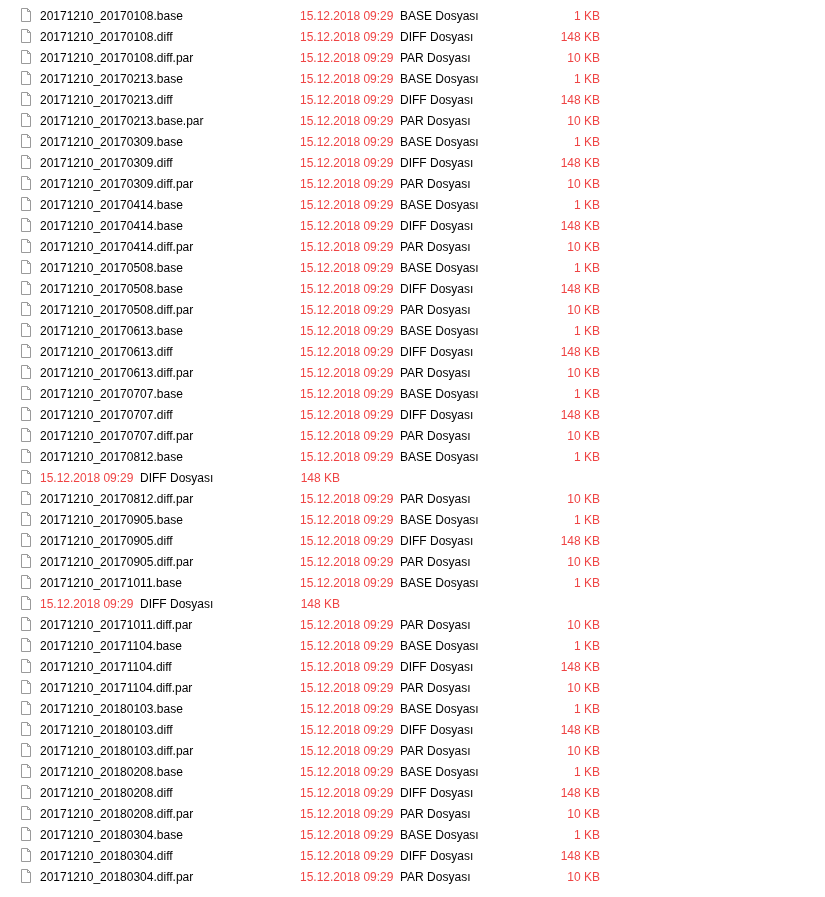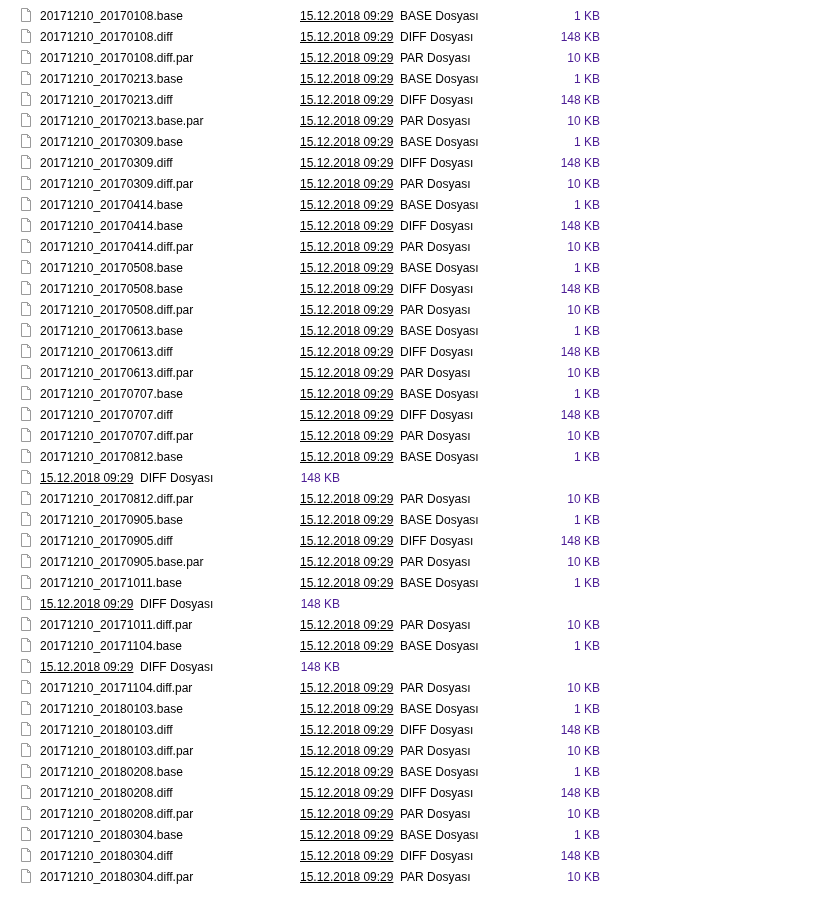--- a/index.html
+++ b/index.html
@@ -30,33 +30,32 @@
   }
   .col-name {
     flex: 0 0 260px;
     white-space: nowrap;
     overflow: hidden;
     text-overflow: ellipsis;
   }
   .col-date {
     flex: 0 0 100px;
     white-space: nowrap;
-    color: #000000;
-    text-decoration: underline;
+    color: #ef4444;
   }
   .col-type {
     flex: 0 0 130px;
     white-space: nowrap;
     color: #000;
   }
   .col-size {
     flex: 0 0 70px;
     text-align: right;
     white-space: nowrap;
-    color: #4c1d95;
+    color: #ef4444;
   }
 </style>
 </head>
 <body>
 
 <div class="file-list" id="file-list">
   <div class="row">
     <span class="icon">
       <svg width="16" height="16" viewBox="0 0 16 16">
         <path d="M3.5 1.5 h6 l3 3 v10 h-9 z" fill="#ffffff" stroke="#9a9a9a" stroke-width="1"></path>
@@ -393,21 +392,21 @@
     <span class="col-size">148 KB</span>
   </div>
 
   <div class="row">
     <span class="icon">
       <svg width="16" height="16" viewBox="0 0 16 16">
         <path d="M3.5 1.5 h6 l3 3 v10 h-9 z" fill="#ffffff" stroke="#9a9a9a" stroke-width="1"></path>
         <path d="M9.5 1.5 v3 h3" fill="none" stroke="#9a9a9a" stroke-width="1"></path>
       </svg>
     </span>
-    <span class="col-name">20171210_20170905.base.par</span>
+    <span class="col-name">20171210_20170905.diff.par</span>
     <span class="col-date">15.12.2018 09:29</span>
     <span class="col-type">PAR Dosyası</span>
     <span class="col-size">10 KB</span>
   </div>
 
   <div class="row">
     <span class="icon">
       <svg width="16" height="16" viewBox="0 0 16 16">
         <path d="M3.5 1.5 h6 l3 3 v10 h-9 z" fill="#ffffff" stroke="#9a9a9a" stroke-width="1"></path>
         <path d="M9.5 1.5 v3 h3" fill="none" stroke="#9a9a9a" stroke-width="1"></path>
@@ -457,20 +456,21 @@
     <span class="col-size">1 KB</span>
   </div>
 
   <div class="row">
     <span class="icon">
       <svg width="16" height="16" viewBox="0 0 16 16">
         <path d="M3.5 1.5 h6 l3 3 v10 h-9 z" fill="#ffffff" stroke="#9a9a9a" stroke-width="1"></path>
         <path d="M9.5 1.5 v3 h3" fill="none" stroke="#9a9a9a" stroke-width="1"></path>
       </svg>
     </span>
+    <span class="col-name">20171210_20171104.diff</span>
     <span class="col-date">15.12.2018 09:29</span>
     <span class="col-type">DIFF Dosyası</span>
     <span class="col-size">148 KB</span>
   </div>
 
   <div class="row">
     <span class="icon">
       <svg width="16" height="16" viewBox="0 0 16 16">
         <path d="M3.5 1.5 h6 l3 3 v10 h-9 z" fill="#ffffff" stroke="#9a9a9a" stroke-width="1"></path>
         <path d="M9.5 1.5 v3 h3" fill="none" stroke="#9a9a9a" stroke-width="1"></path>

